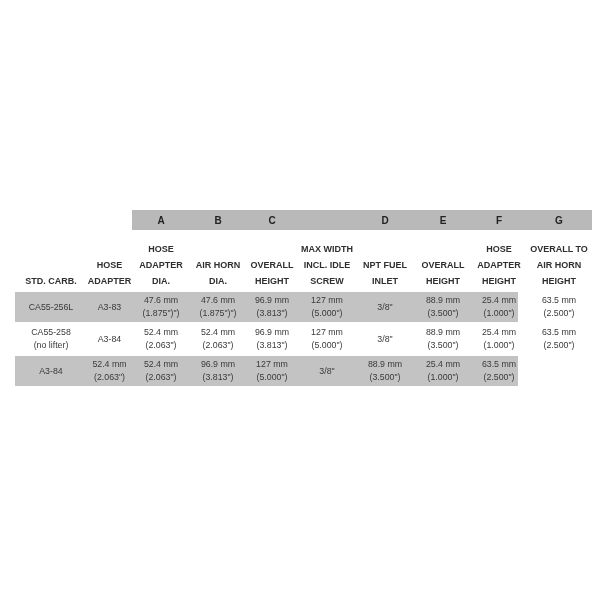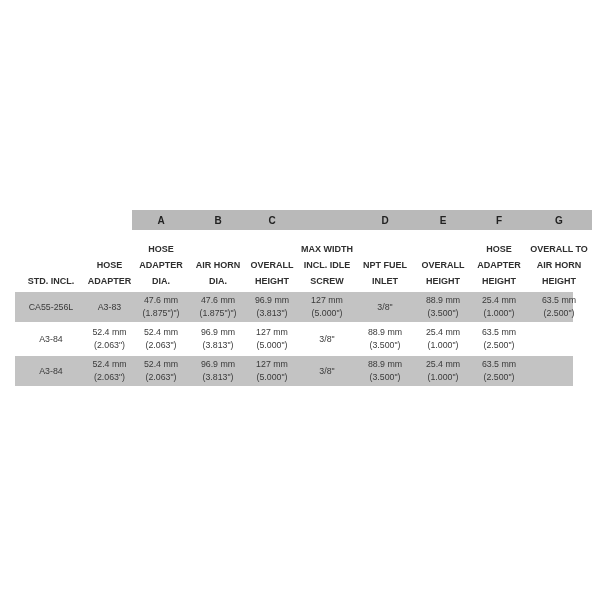--- a/index.html
+++ b/index.html
@@ -48,21 +48,21 @@
     padding-bottom: 3px;
     font-weight: bold;
     font-size: 9px;
     line-height: 16px;
     color: #2f2f2f;
     white-space: nowrap;
   }
   .hcell span { display: block; }
 
   
-  .row { width: 558px; }
+  .row { width: 503px; }
   .row.shaded { background: #c3c3c3; }
   .row.r1, .row.r3 { height: 30px; }
   .row.r2 { height: 34px; background: #ffffff; }
   .cell {
     display: flex;
     flex-direction: column;
     justify-content: center;
     align-items: center;
     text-align: center;
     font-size: 8.8px;
@@ -83,21 +83,21 @@
     <div class="letter">C</div>
     <div class="letter"></div>
     <div class="letter">D</div>
     <div class="letter">E</div>
     <div class="letter">F</div>
     <div class="letter">G</div>
   </div>
 
   <div class="grid10 header-row">
     <div class="hcell">
-      <span>STD. INCL.</span>
+      <span>STD. CARB.</span>
     </div>
     <div class="hcell">
       <span>HOSE</span>
       <span>ADAPTER</span>
     </div>
     <div class="hcell">
       <span>HOSE</span>
       <span>ADAPTER</span>
       <span>DIA.</span>
     </div>
@@ -169,20 +169,24 @@
       <span>(1.000")</span>
     </div>
     <div class="cell">
       <span>63.5 mm</span>
       <span>(2.500")</span>
     </div>
   </div>
 
   <div class="grid10 row r2">
     <div class="cell">
+      <span>CA55-258</span>
+      <span>(no lifter)</span>
+    </div>
+    <div class="cell">
       <span>A3-84</span>
     </div>
     <div class="cell">
       <span>52.4 mm</span>
       <span>(2.063")</span>
     </div>
     <div class="cell">
       <span>52.4 mm</span>
       <span>(2.063")</span>
     </div>

